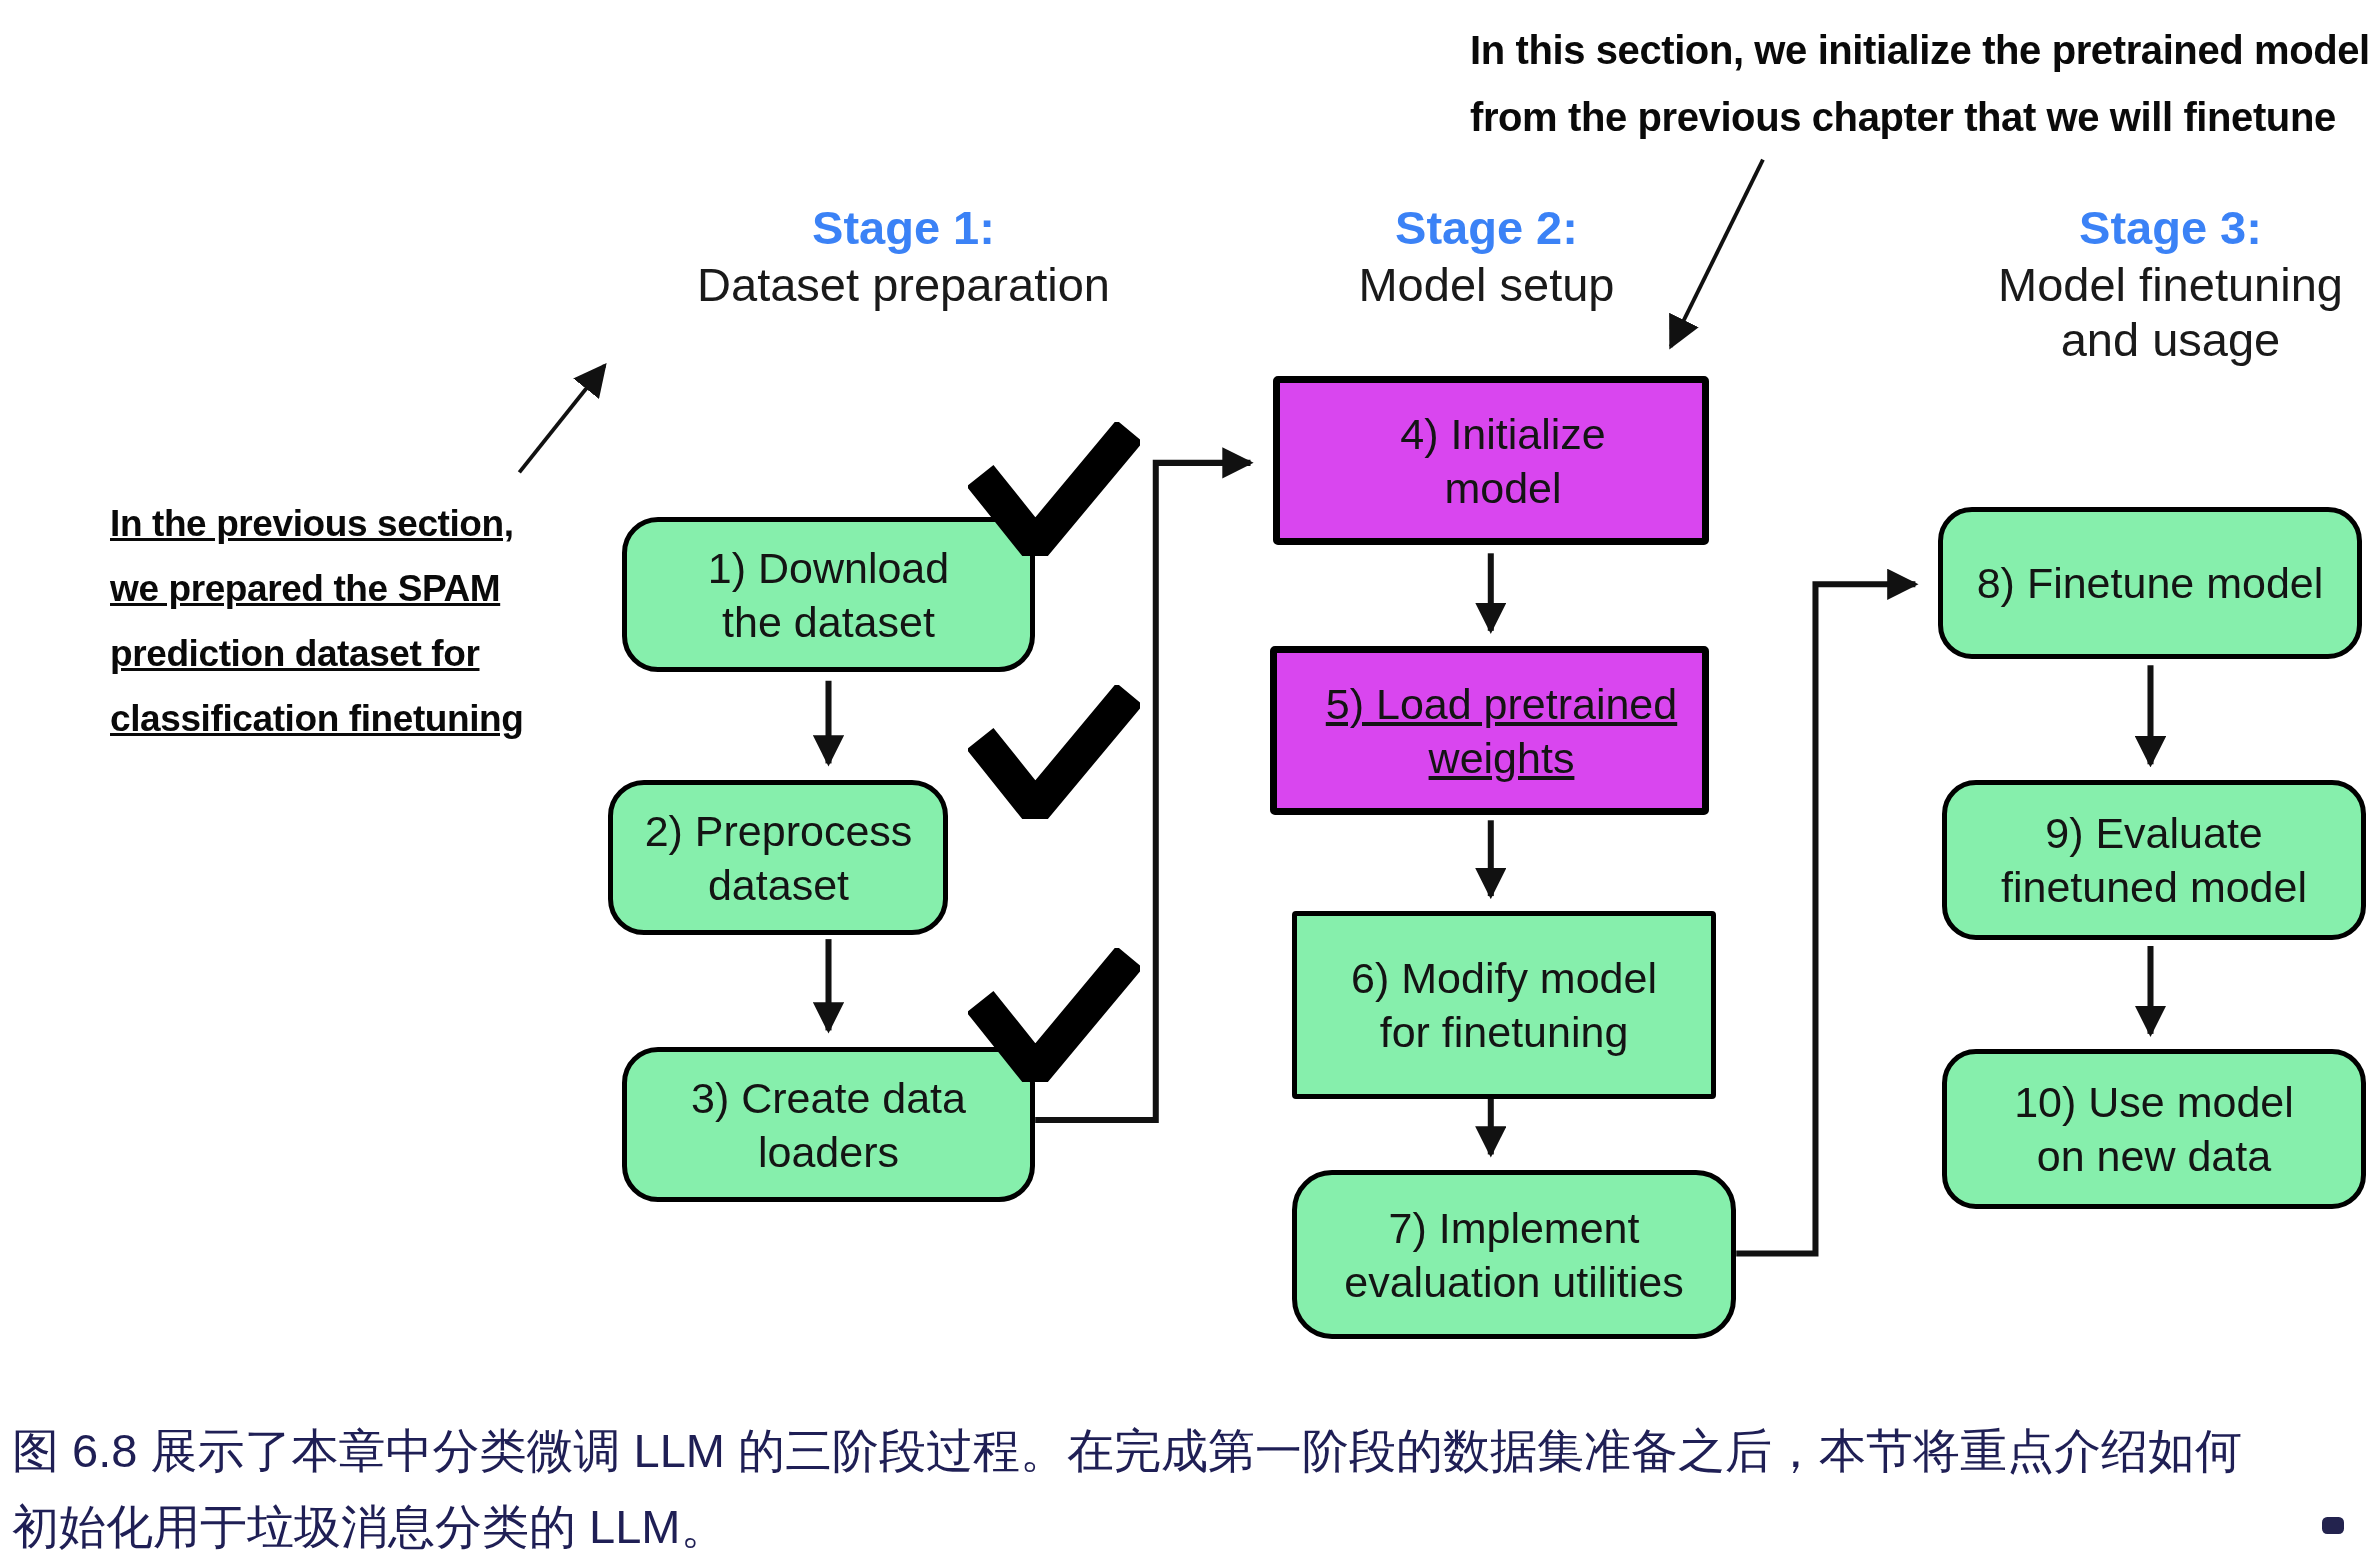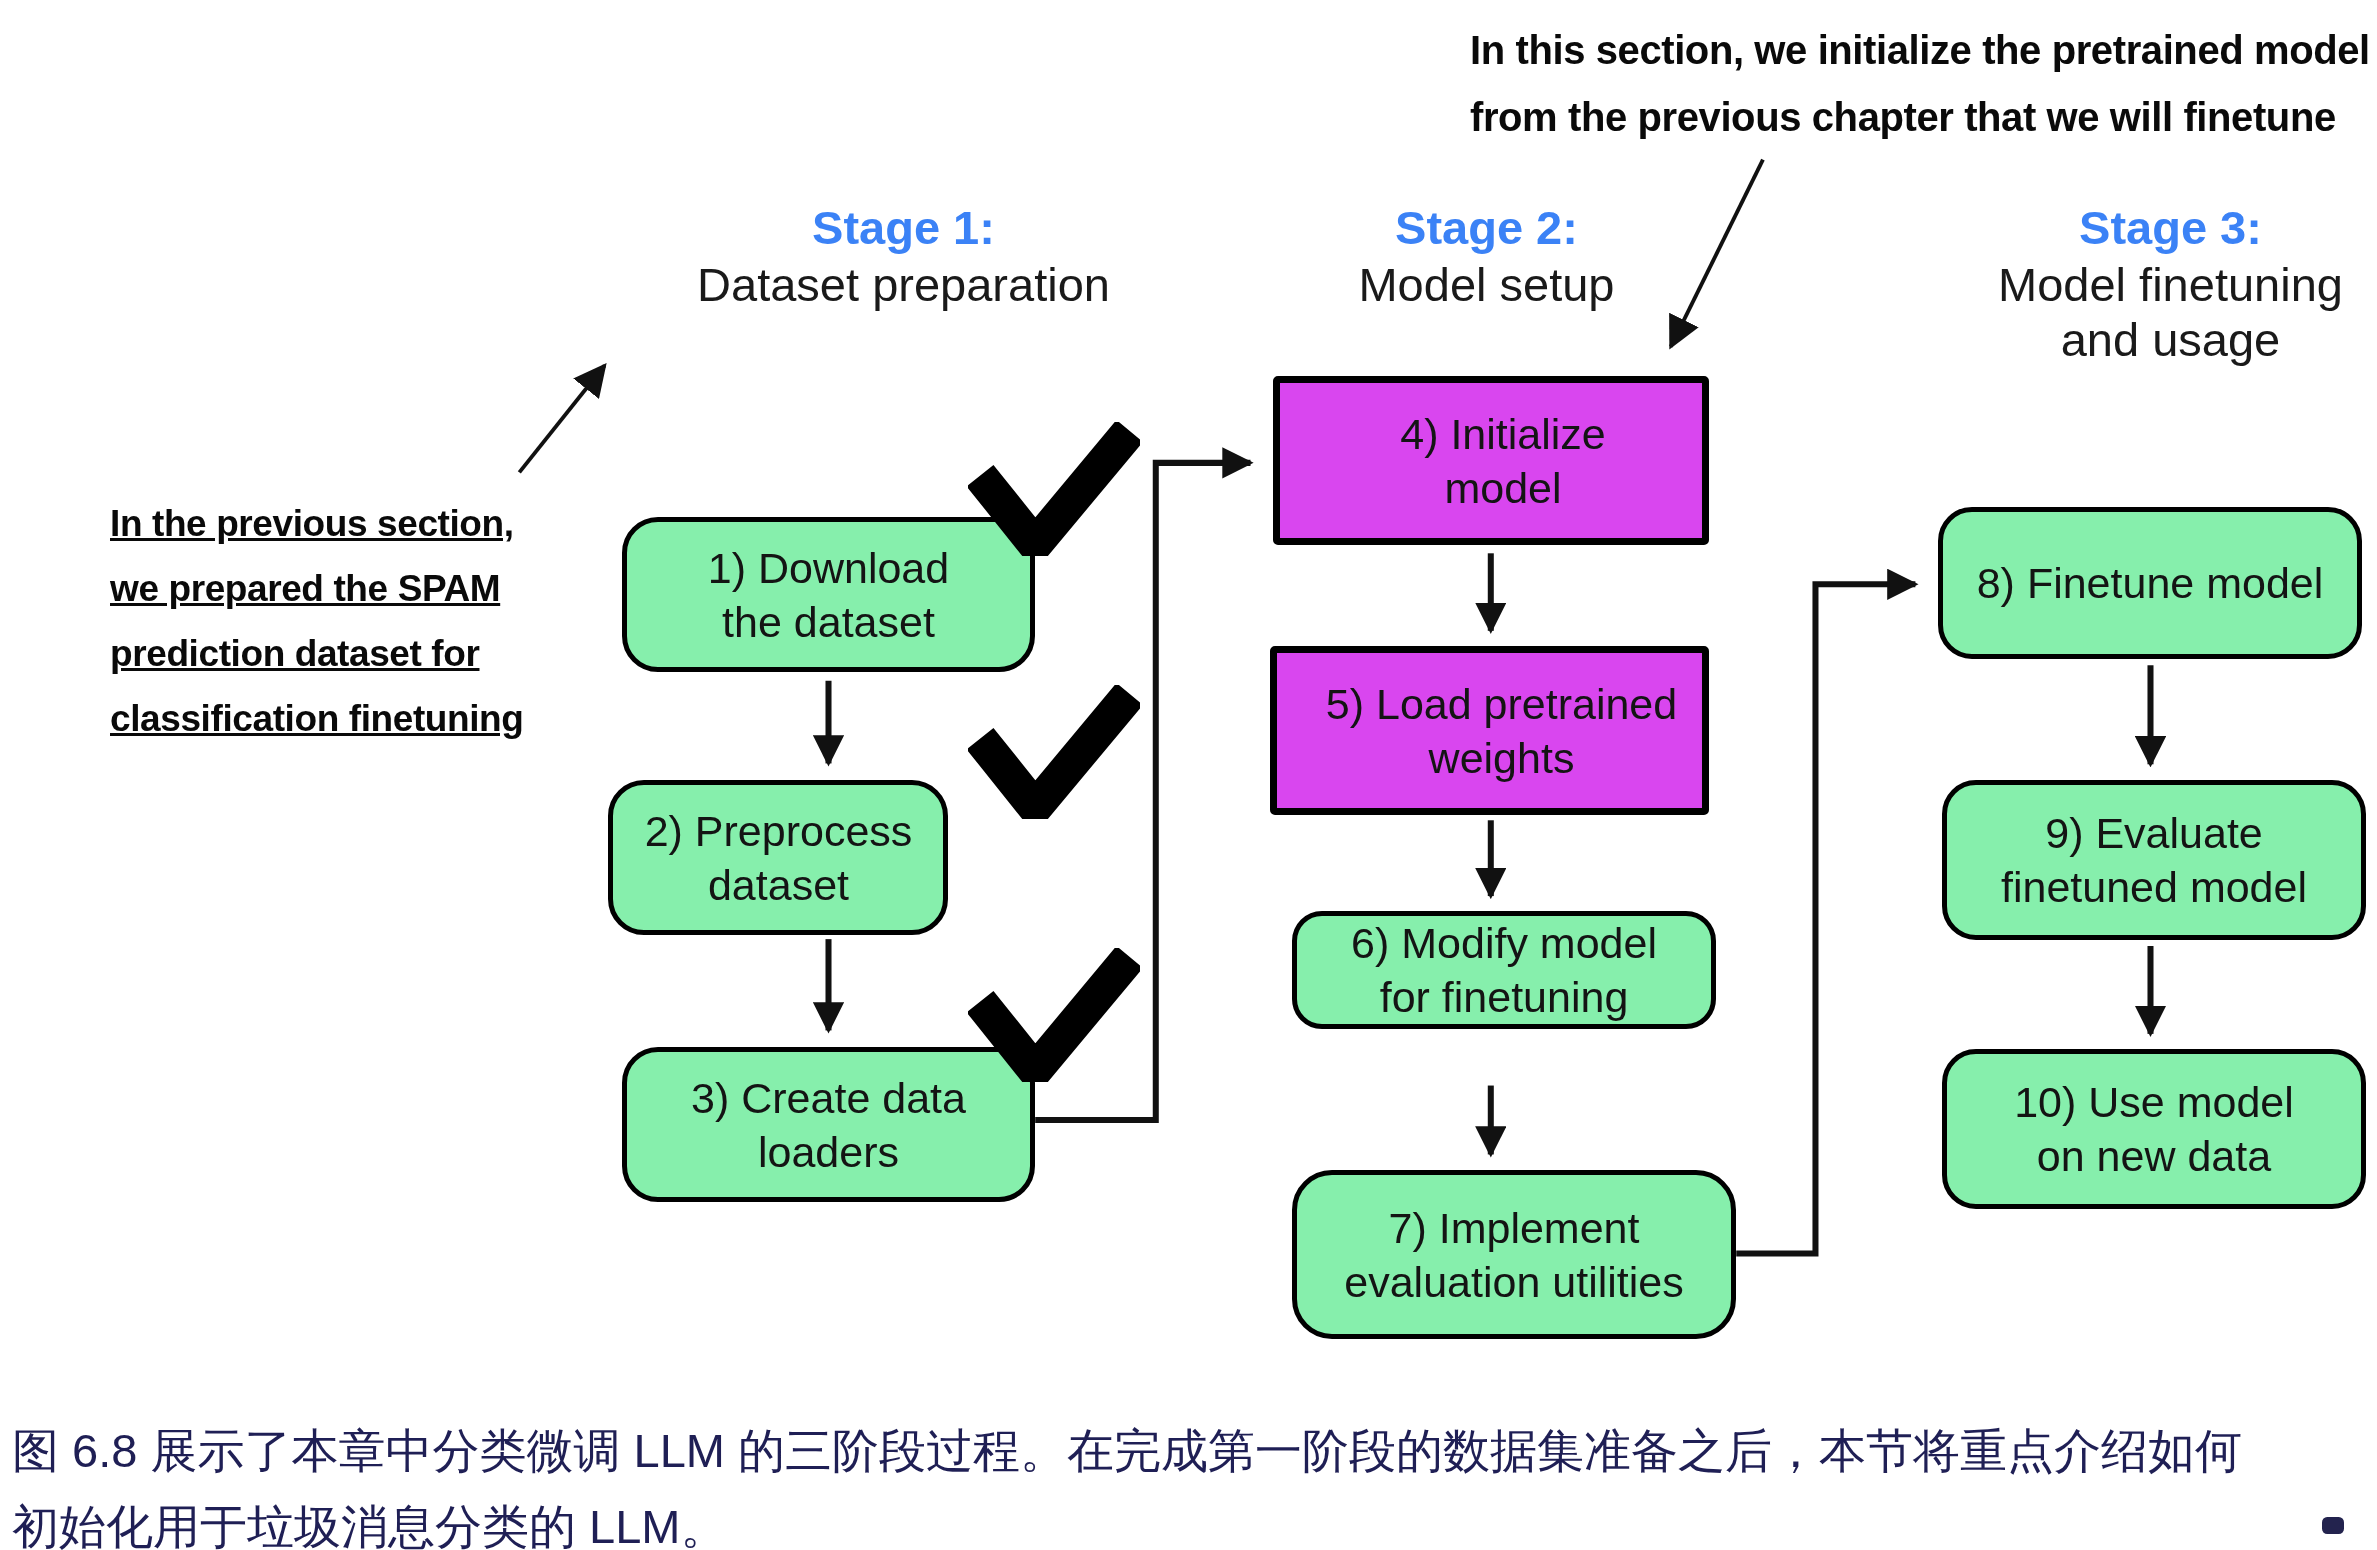--- a/index.html
+++ b/index.html
@@ -25,22 +25,22 @@
     position:absolute;box-sizing:border-box;background:#86efac;
     border:5.2px solid #000;border-radius:36px;
     display:flex;align-items:center;justify-content:center;text-align:center;
     font-size:43px;line-height:54px;color:#141414;padding:6.9px 12px;
   }
   .fbox.hl{background:#d946ef;border-width:7.8px;border-radius:5px;padding-left:36px;}
   .b1{left:622px;top:517px;width:413px;height:155px;}
   .b2{left:608px;top:780px;width:340px;height:155px;padding-left:13px;}
   .b3{left:622px;top:1047px;width:413px;height:155px;}
   .b4{left:1273px;top:376px;width:436px;height:169px;}
-  .b5{left:1270px;top:646px;width:439px;height:169px;}
-  .b6{left:1292px;top:911px;width:424px;height:118px;border-radius:30px;}
+  .b5{left:1270px;top:646px;width:439px;height:169px;text-decoration:underline;}
+  .b6{left:1292px;top:911px;width:424px;height:188px;border-radius:4px;}
   .b7{left:1292px;top:1170px;width:444px;height:169px;border-radius:40px;}
   .b8{left:1938px;top:507px;width:424px;height:152px;border-radius:34px;}
   .b9{left:1942px;top:780px;width:424px;height:160px;border-radius:34px;}
   .b10{left:1942px;top:1049px;width:424px;height:160px;border-radius:34px;}
   
   .check{position:absolute;width:172px;height:134px;}
   .c1{left:968px;top:422px;} .c2{left:968px;top:685px;} .c3{left:968px;top:948px;}
   
   #wires{position:absolute;left:0;top:0;width:2377px;height:1551px;pointer-events:none;}
   

